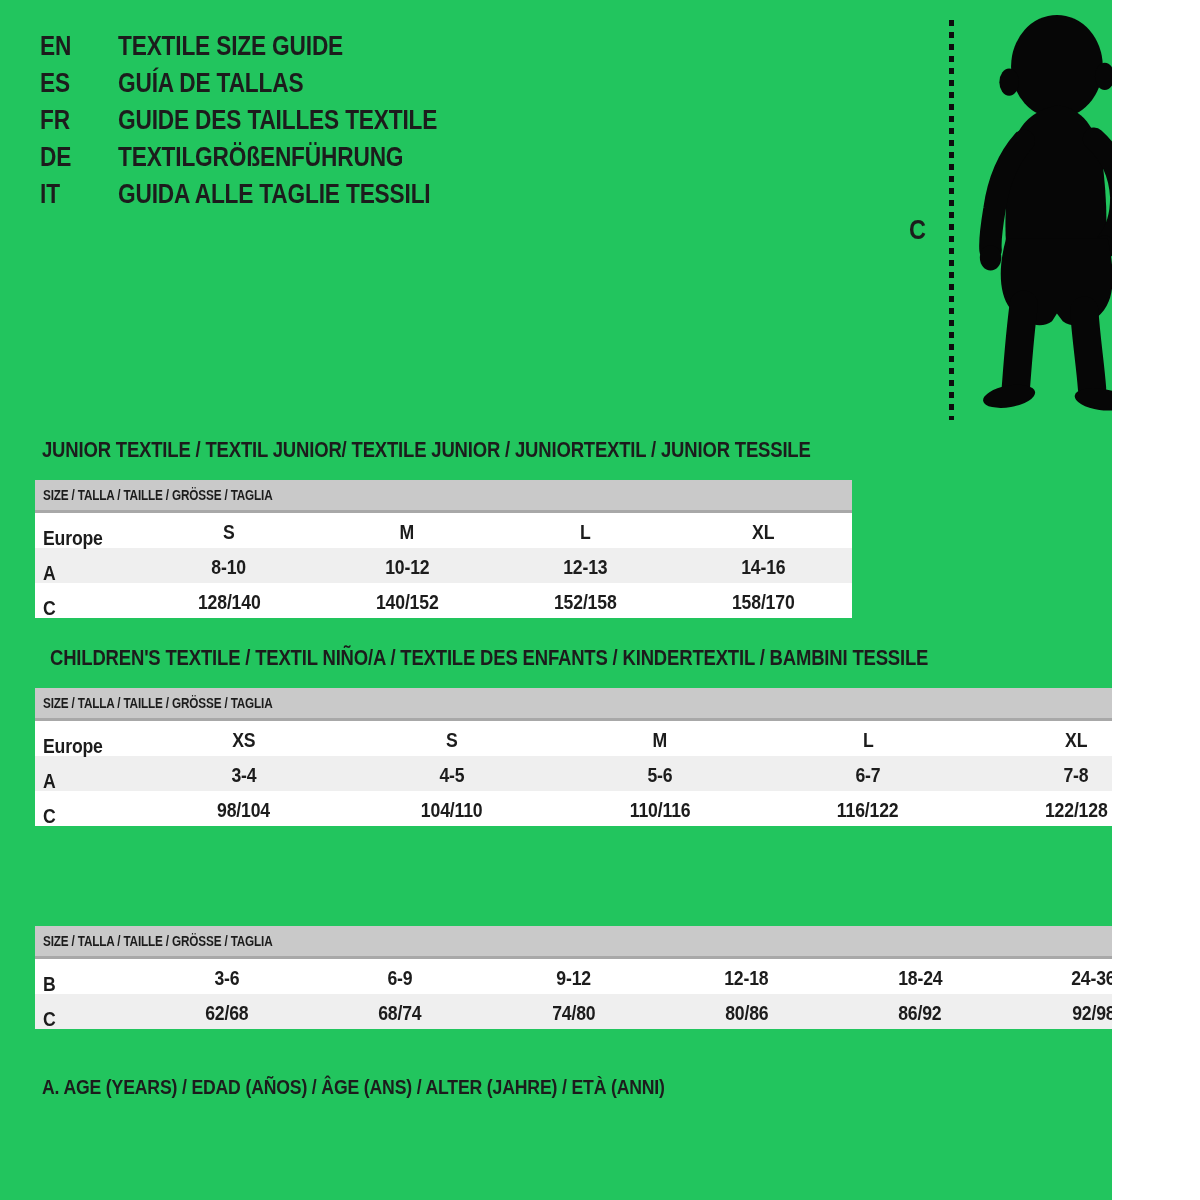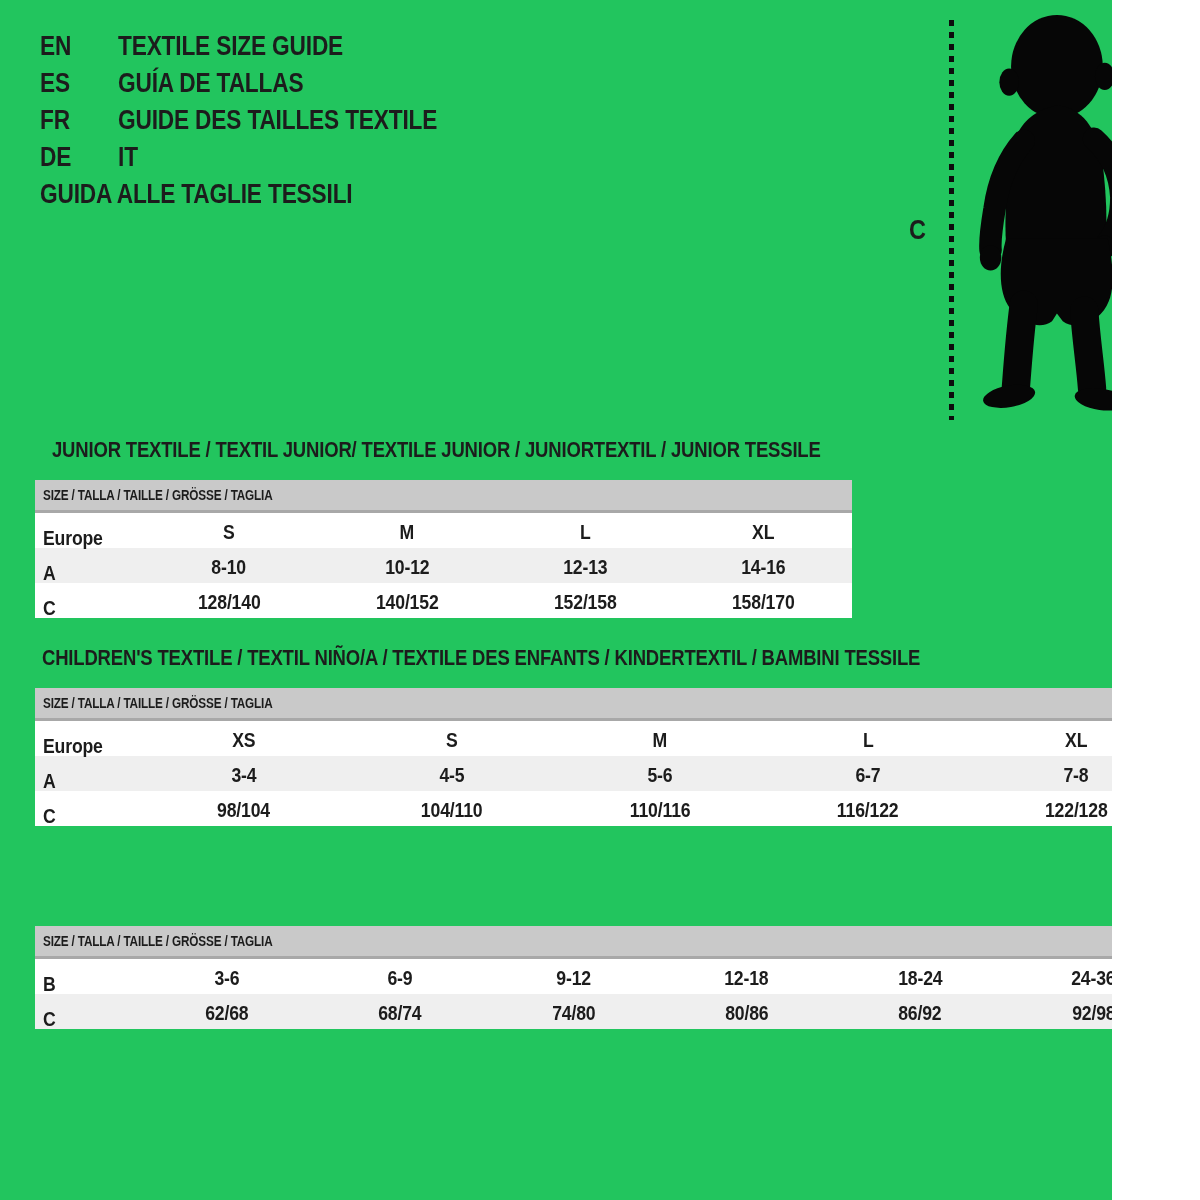--- a/index.html
+++ b/index.html
@@ -52,20 +52,21 @@
 <div class="page">
 
   <div class="abs lang-list">
     <span><span class="tx tl">EN</span></span>
     <span><span class="tx tl">TEXTILE SIZE GUIDE</span></span>
     <span><span class="tx tl">ES</span></span>
     <span><span class="tx tl">GUÍA DE TALLAS</span></span>
     <span><span class="tx tl">FR</span></span>
     <span><span class="tx tl">GUIDE DES TAILLES TEXTILE</span></span>
     <span><span class="tx tl">DE</span></span>
+    <span><span class="tx tl">TEXTILGRÖßENFÜHRUNG</span></span>
     <span><span class="tx tl">IT</span></span>
     <span><span class="tx tl">GUIDA ALLE TAGLIE TESSILI</span></span>
   </div>
 
   <div class="abs figure">
     <div class="c-label"><span class="tx tl">C</span></div>
     <div class="dash-line"></div>
     <span class="silhouette">
       <svg width="178" height="402" viewBox="0 0 178 412" xmlns="http://www.w3.org/2000/svg">
         <g fill="#060606" stroke="none">
@@ -80,21 +81,21 @@
           <path d="M40,234 C32,262 32,290 44,306 C55,321 75,328 87,319 L92,311 L98,319 C112,329 133,321 143,303 C152,287 150,262 144,234 Z"></path>
           <path d="M58,302 C54,332 52,360 50,386" fill="none" stroke="#060606" stroke-width="29" stroke-linecap="round"></path>
           <path d="M120,308 C122,338 126,362 128,388" fill="none" stroke="#060606" stroke-width="29" stroke-linecap="round"></path>
           <ellipse cx="43" cy="396" rx="27" ry="11" transform="rotate(-10 43 396)"></ellipse>
           <ellipse cx="137" cy="399" rx="27" ry="11" transform="rotate(8 137 399)"></ellipse>
         </g>
       </svg>
     </span>
   </div>
 
-  <div class="abs sec-title" style="left:52px; top:434px;">
+  <div class="abs sec-title" style="left:42px; top:434px;">
     <span class="tx tl">JUNIOR TEXTILE / TEXTIL JUNIOR/ TEXTILE JUNIOR / JUNIORTEXTIL / JUNIOR TESSILE</span>
   </div>
   <div class="abs table" style="left:35px; top:480px; width:817px;">
     <div class="size-bar">
       <span class="tx tl">SIZE / TALLA / TAILLE / GRÖSSE / TAGLIA</span>
     </div>
     <div class="trow cols4">
       <div class="cl"><span class="tx tl">Europe</span></div>
       <div class="cc"><span class="tx tc">S</span></div>
       <div class="cc"><span class="tx tc">M</span></div>
@@ -110,21 +111,21 @@
     </div>
     <div class="trow cols4">
       <div class="cl"><span class="tx tl">C</span></div>
       <div class="cc"><span class="tx tc">128/140</span></div>
       <div class="cc"><span class="tx tc">140/152</span></div>
       <div class="cc"><span class="tx tc">152/158</span></div>
       <div class="cc"><span class="tx tc">158/170</span></div>
     </div>
   </div>
 
-  <div class="abs sec-title" style="left:42px; top:642px;">
+  <div class="abs sec-title" style="left:50px; top:642px;">
     <span class="tx tl">CHILDREN'S TEXTILE / TEXTIL NIÑO/A / TEXTILE DES ENFANTS / KINDERTEXTIL / BAMBINI TESSILE</span>
   </div>
   <div class="abs table" style="left:35px; top:688px; width:1145px;">
     <div class="size-bar">
       <span class="tx tl">SIZE / TALLA / TAILLE / GRÖSSE / TAGLIA</span>
     </div>
     <div class="trow cols5">
       <div class="cl"><span class="tx tl">Europe</span></div>
       <div class="cc"><span class="tx tc">XS</span></div>
       <div class="cc"><span class="tx tc">S</span></div>
@@ -168,15 +169,16 @@
       <div class="cc"><span class="tx tc">62/68</span></div>
       <div class="cc"><span class="tx tc">68/74</span></div>
       <div class="cc"><span class="tx tc">74/80</span></div>
       <div class="cc"><span class="tx tc">80/86</span></div>
       <div class="cc"><span class="tx tc">86/92</span></div>
       <div class="cc"><span class="tx tc">92/98</span></div>
     </div>
   </div>
 
   <div class="abs legend">
+    <div><span class="tx tl">A. AGE (YEARS) / EDAD (AÑOS) / ÂGE (ANS) / ALTER (JAHRE) / ETÀ (ANNI)</span></div>
   </div>
 
 </div>
 
 </body></html>

